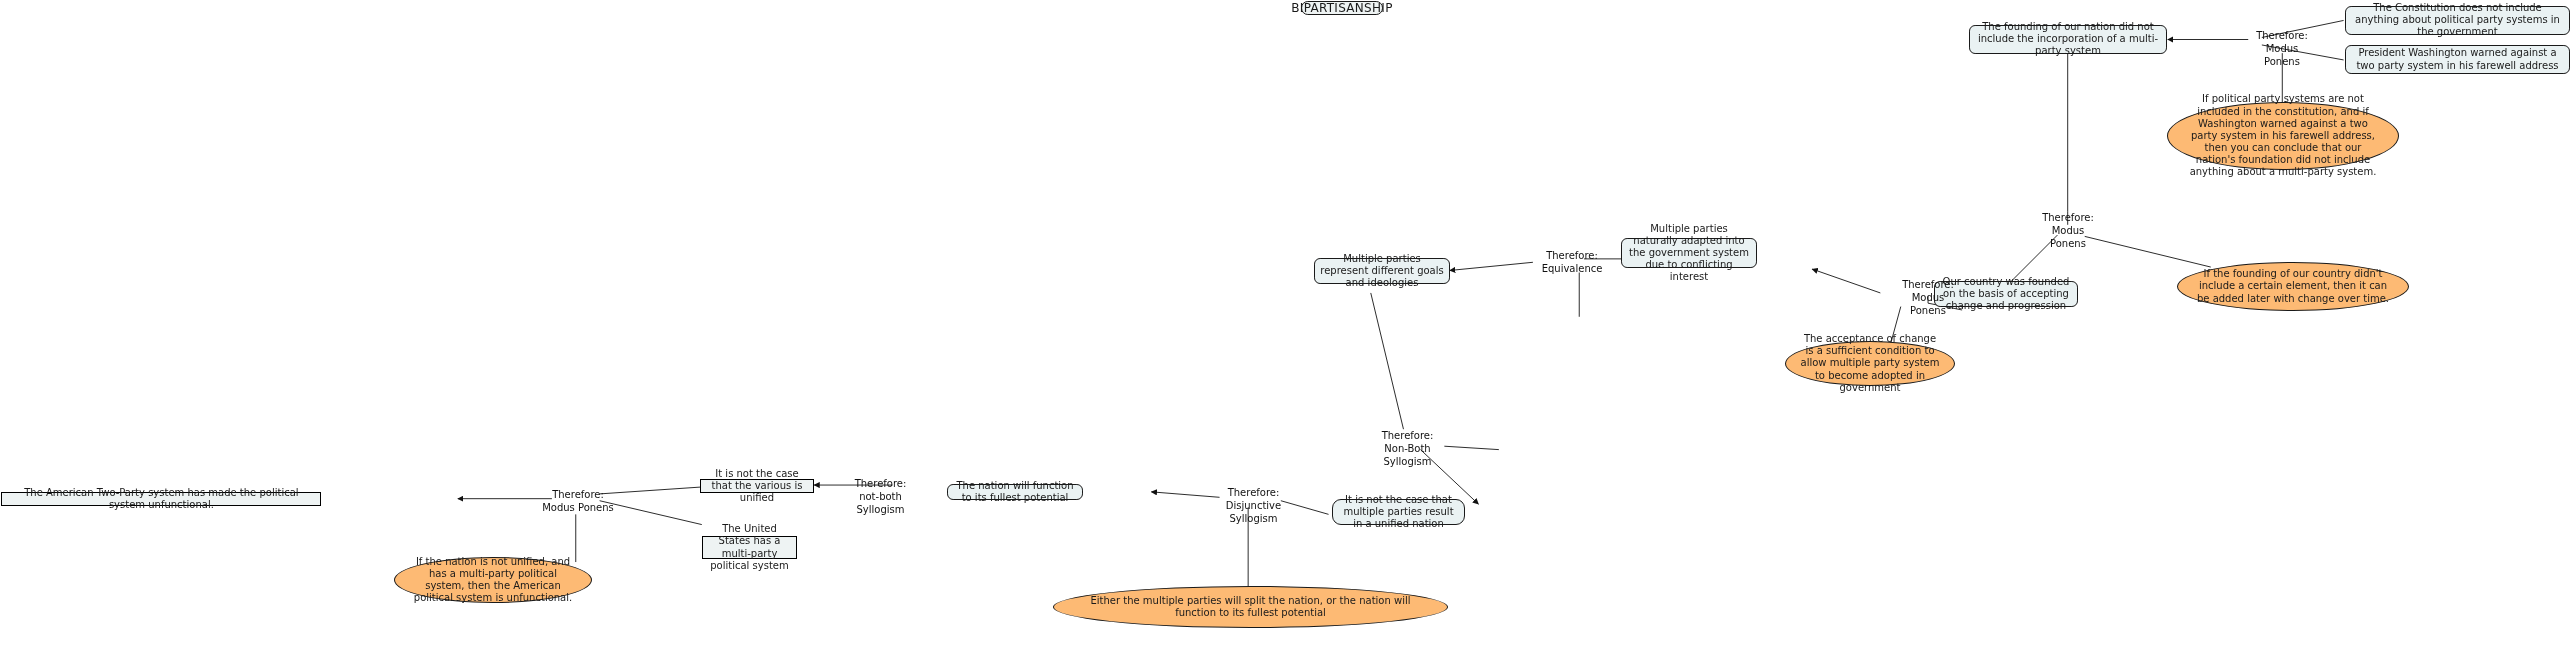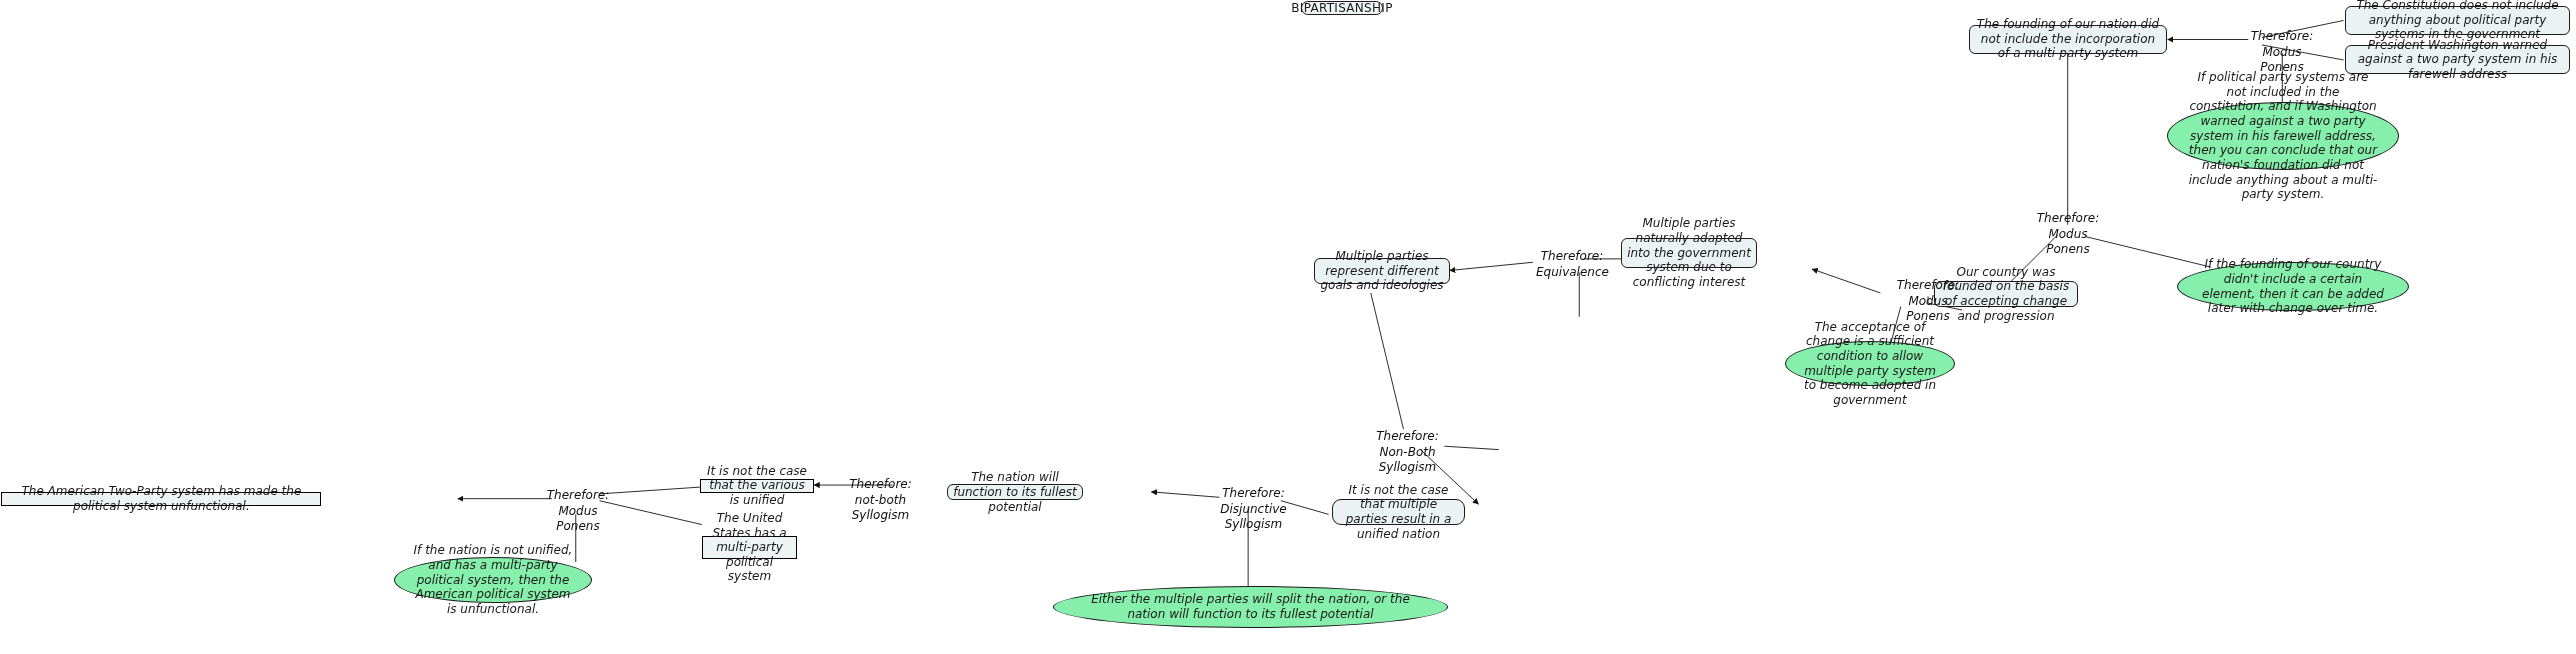--- a/index.html
+++ b/index.html
@@ -6,28 +6,28 @@
   #canvas{position:relative;width:2576px;height:654px;background:#ffffff;
           font-family:"DejaVu Sans","Liberation Sans",sans-serif;}
   #edges{position:absolute;left:0;top:0;width:2576px;height:654px;pointer-events:none;}
   .node{position:absolute;box-sizing:border-box;display:flex;align-items:center;
         justify-content:center;text-align:center;color:#1a1a1a;line-height:1.22;}
   
   .rbox{background:#eaf2f3;border:0.9px solid #1a1a1a;border-radius:6.1px;padding:2.7px 4.8px;}
   
   .sbox{background:#eef3f3;border:0.9px solid #000;border-radius:0;padding:2px 4.1px;}
   
-  .ell{background:#86efac;border:0.9px solid #1a1a1a;border-radius:50%;padding:4.1px 11px;}
+  .ell{background:#fdba74;border:0.9px solid #1a1a1a;border-radius:50%;padding:4.1px 11px;}
   
   .pill{background:#eef3f3;border:0.9px solid #1a1a1a;border-radius:6.8px;
         letter-spacing:0.3px;padding:2px 6.8px;}
   
   .lbl{position:absolute;text-align:center;color:#111;line-height:1.3;
        font-family:"DejaVu Sans","Liberation Sans",sans-serif;}
-  .t9{font-size:12px;font-style:italic;}
+  .t9{font-size:10px;}
   .t11{font-size:12px;}
 </style>
 </head>
 <body>
 
 <div id="canvas">
 
   <svg id="edges" viewBox="0 0 3781 960" xmlns="http://www.w3.org/2000/svg">
     <defs>
       <marker id="arrow" viewBox="0 0 10 10" refX="9" refY="5" markerWidth="7" markerHeight="7" orient="auto-start-reverse">

